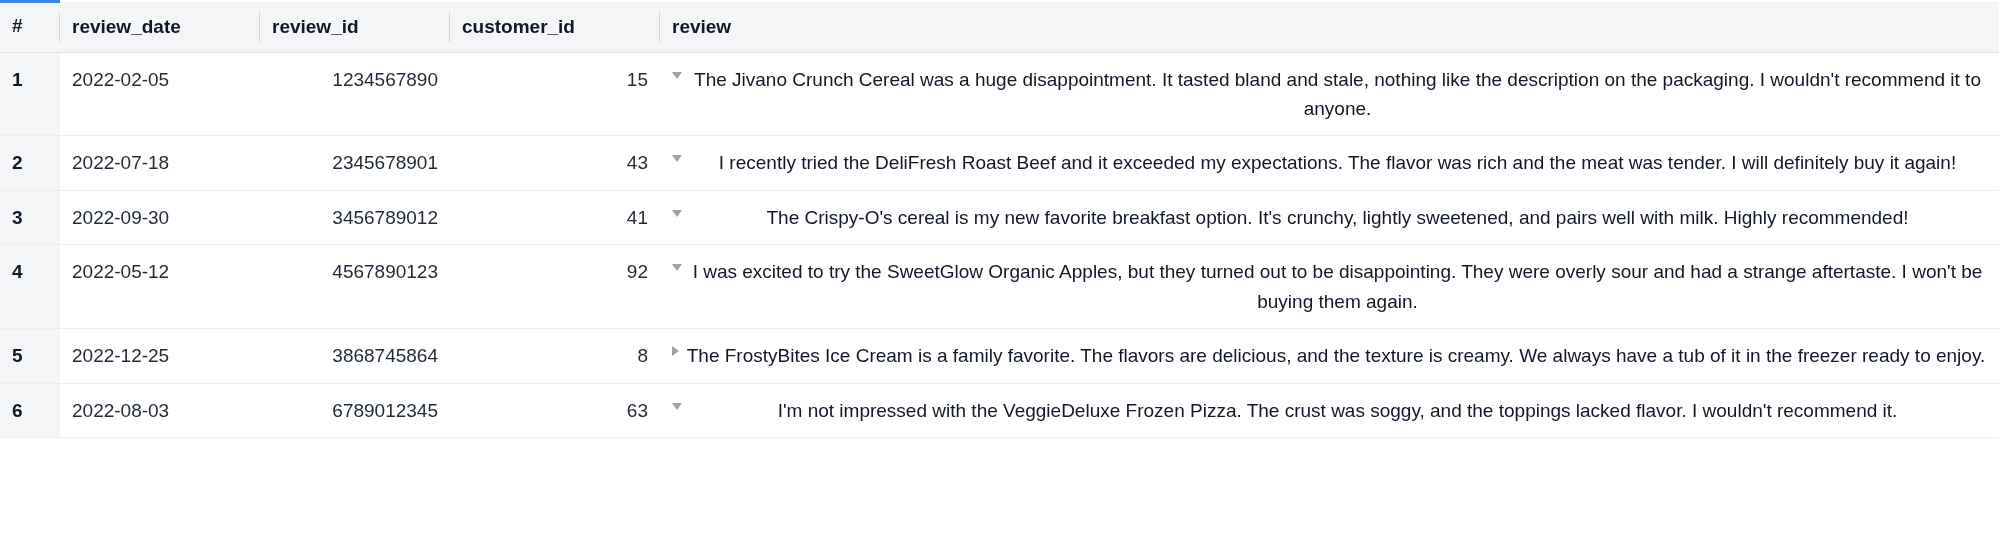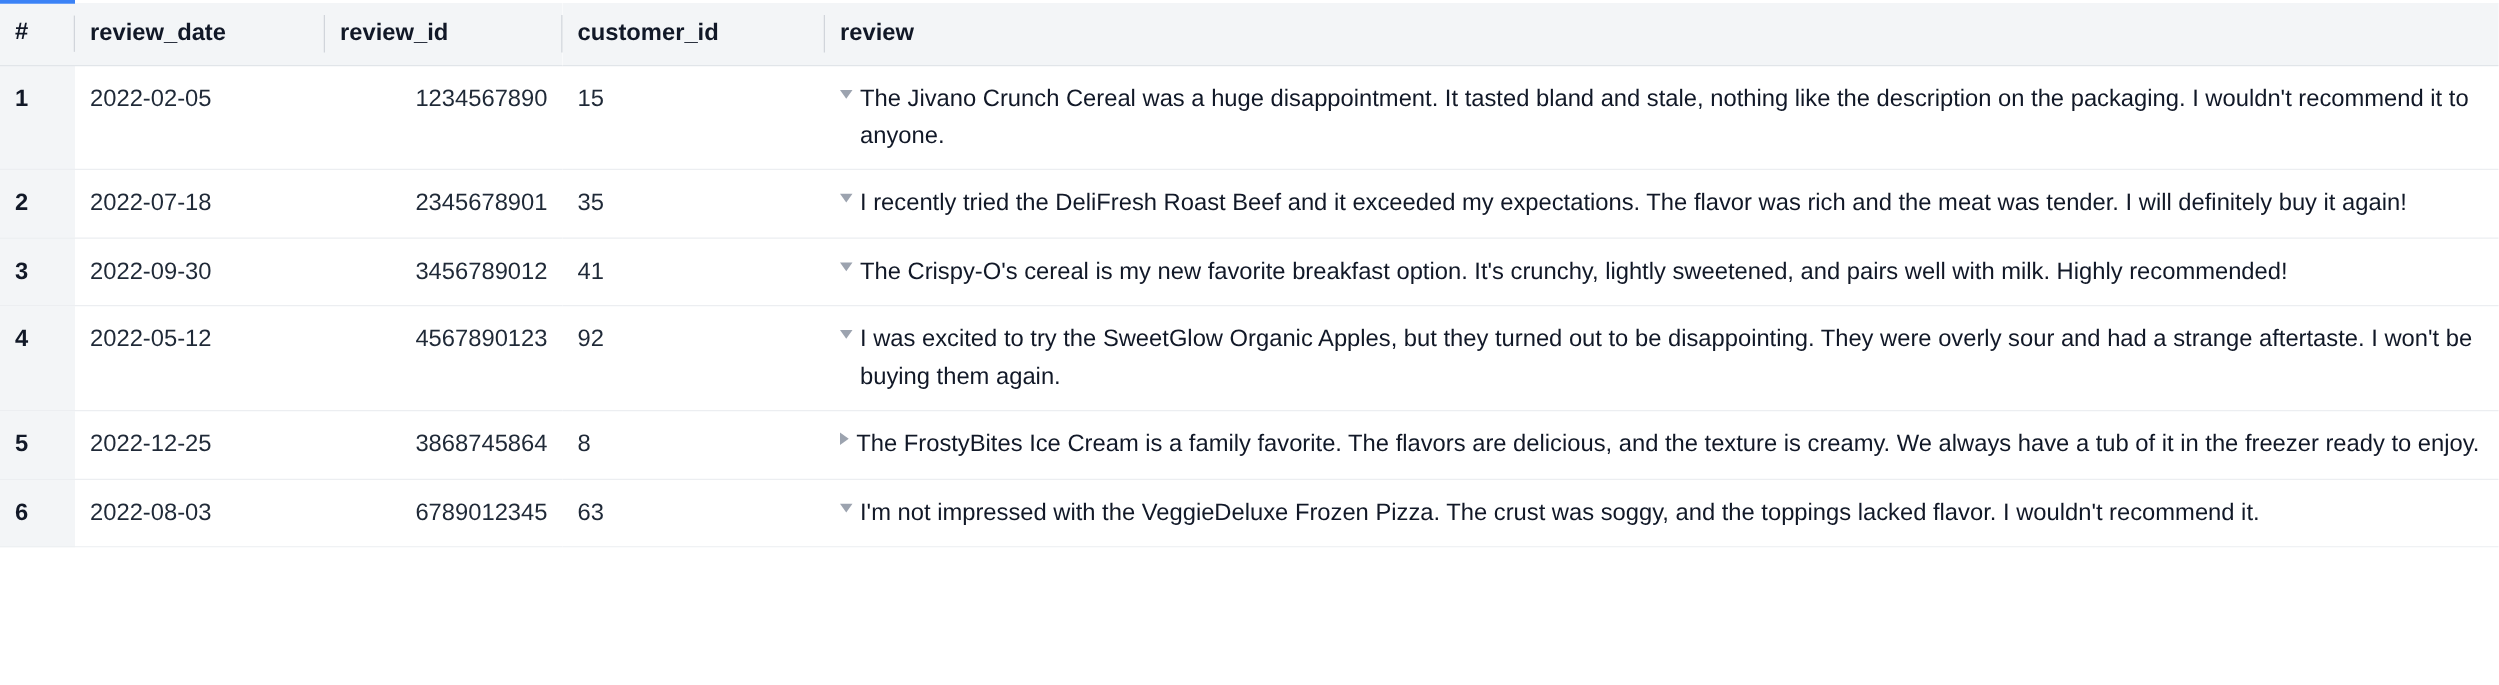--- a/index.html
+++ b/index.html
@@ -51,34 +51,35 @@
     text-align: left;
     color: #111827;
     white-space: nowrap;
   }
   .date-col, .rid-col, .cid-col {
     font-variant-numeric: tabular-nums;
     white-space: nowrap;
   }
   .date-col { text-align: left; padding-right: 28px; }
   .rid-col  { text-align: right; padding-right: 28px; }
-  .cid-col  { padding-right: 20px; }
+  .cid-col  { text-align: right; padding-right: 20px; }
   .review-col {
     color: #111827;
     padding-left: 4px;
     overflow: hidden;
   }
   .review-col.nowrap .rev-text {
     white-space: nowrap;
     text-overflow: ellipsis;
   }
   .rev-wrap {
     display: flex;
     align-items: flex-start;
     gap: 6px;
+    text-align: center;
   }
   .rev-text {
     flex: 1 1 auto;
     min-width: 0;
     overflow: hidden;
   }
   .exp-icon {
     flex: 0 0 auto;
     margin-top: 7px;
     width: 0; height: 0;
@@ -129,21 +130,21 @@
           <div class="rev-wrap">
             <span class="exp-icon down"></span>
             <span class="rev-text">The Jivano Crunch Cereal was a huge disappointment. It tasted bland and stale, nothing like the description on the packaging. I wouldn't recommend it to anyone.</span>
           </div>
         </td>
       </tr>
       <tr>
         <td class="idx-col">2</td>
         <td class="date-col">2022-07-18</td>
         <td class="rid-col">2345678901</td>
-        <td class="cid-col">35</td>
+        <td class="cid-col">43</td>
         <td class="review-col">
           <div class="rev-wrap">
             <span class="exp-icon down"></span>
             <span class="rev-text">I recently tried the DeliFresh Roast Beef and it exceeded my expectations. The flavor was rich and the meat was tender. I will definitely buy it again!</span>
           </div>
         </td>
       </tr>
       <tr>
         <td class="idx-col">3</td>
         <td class="date-col">2022-09-30</td>

